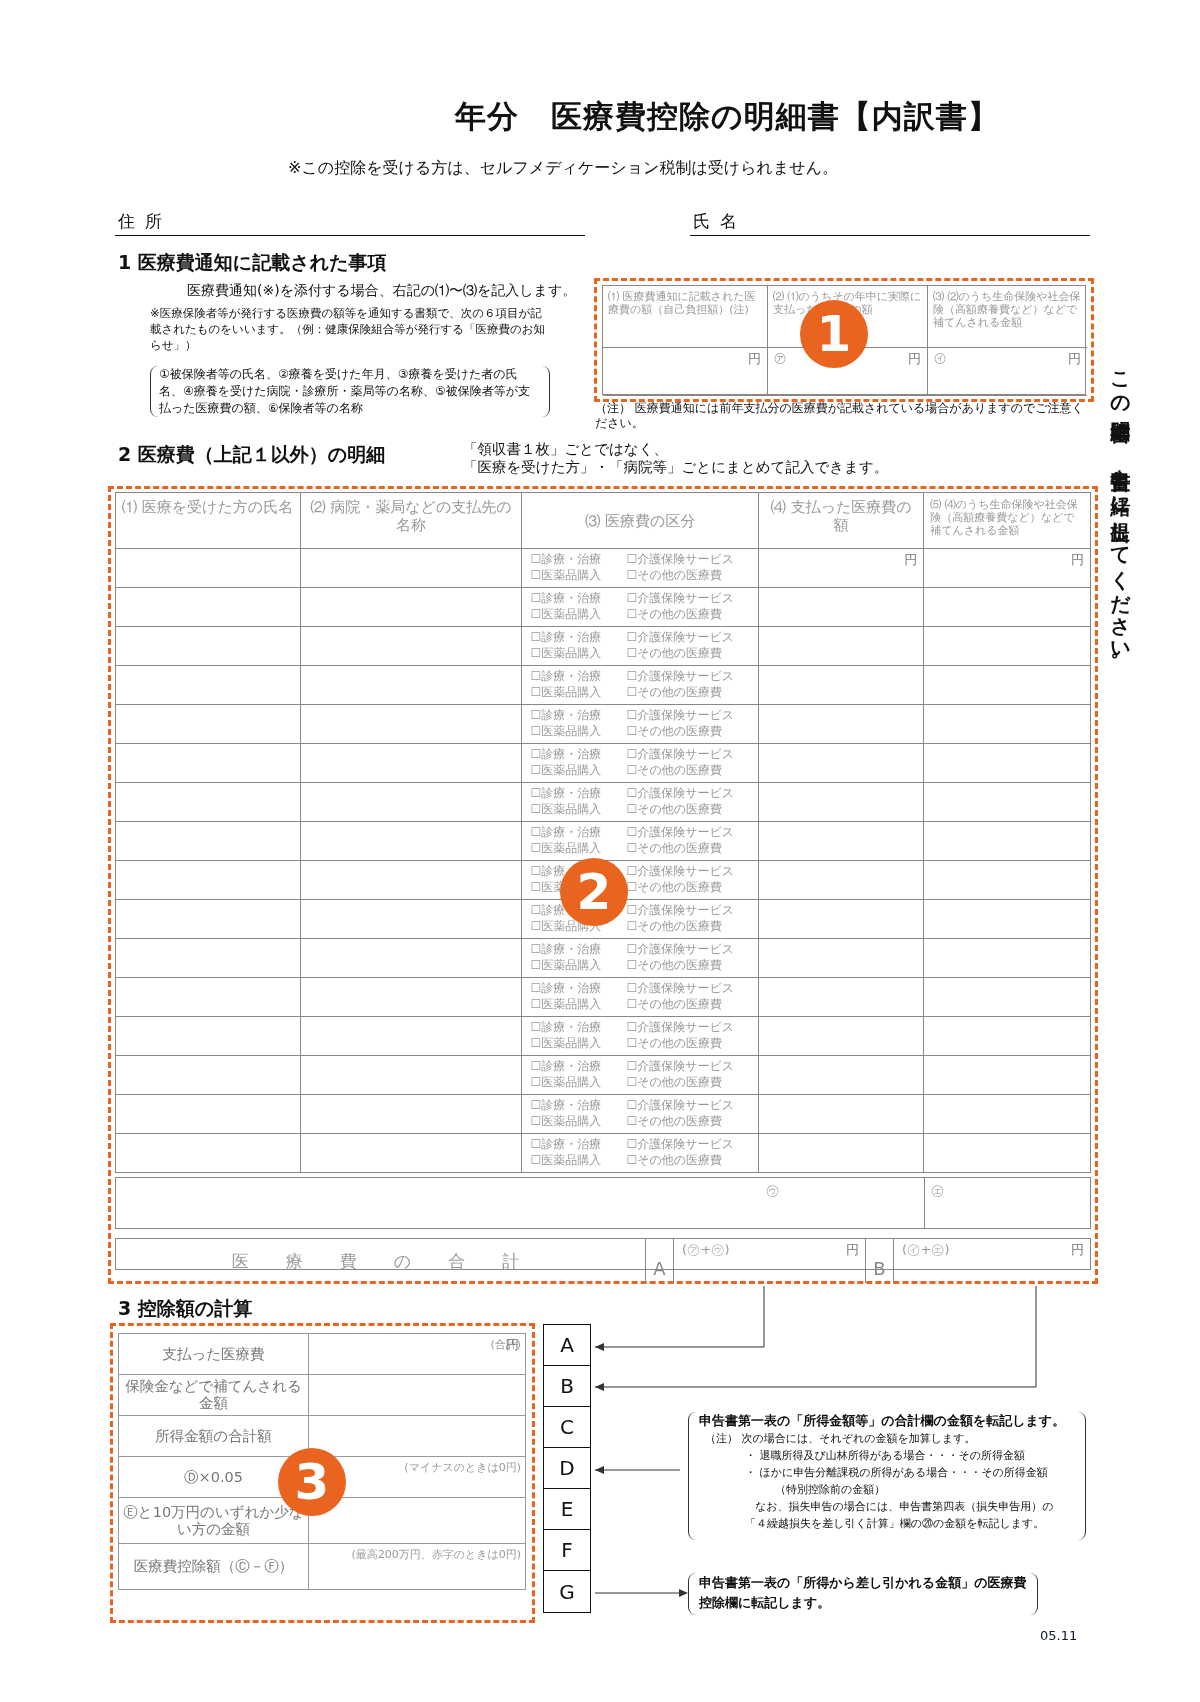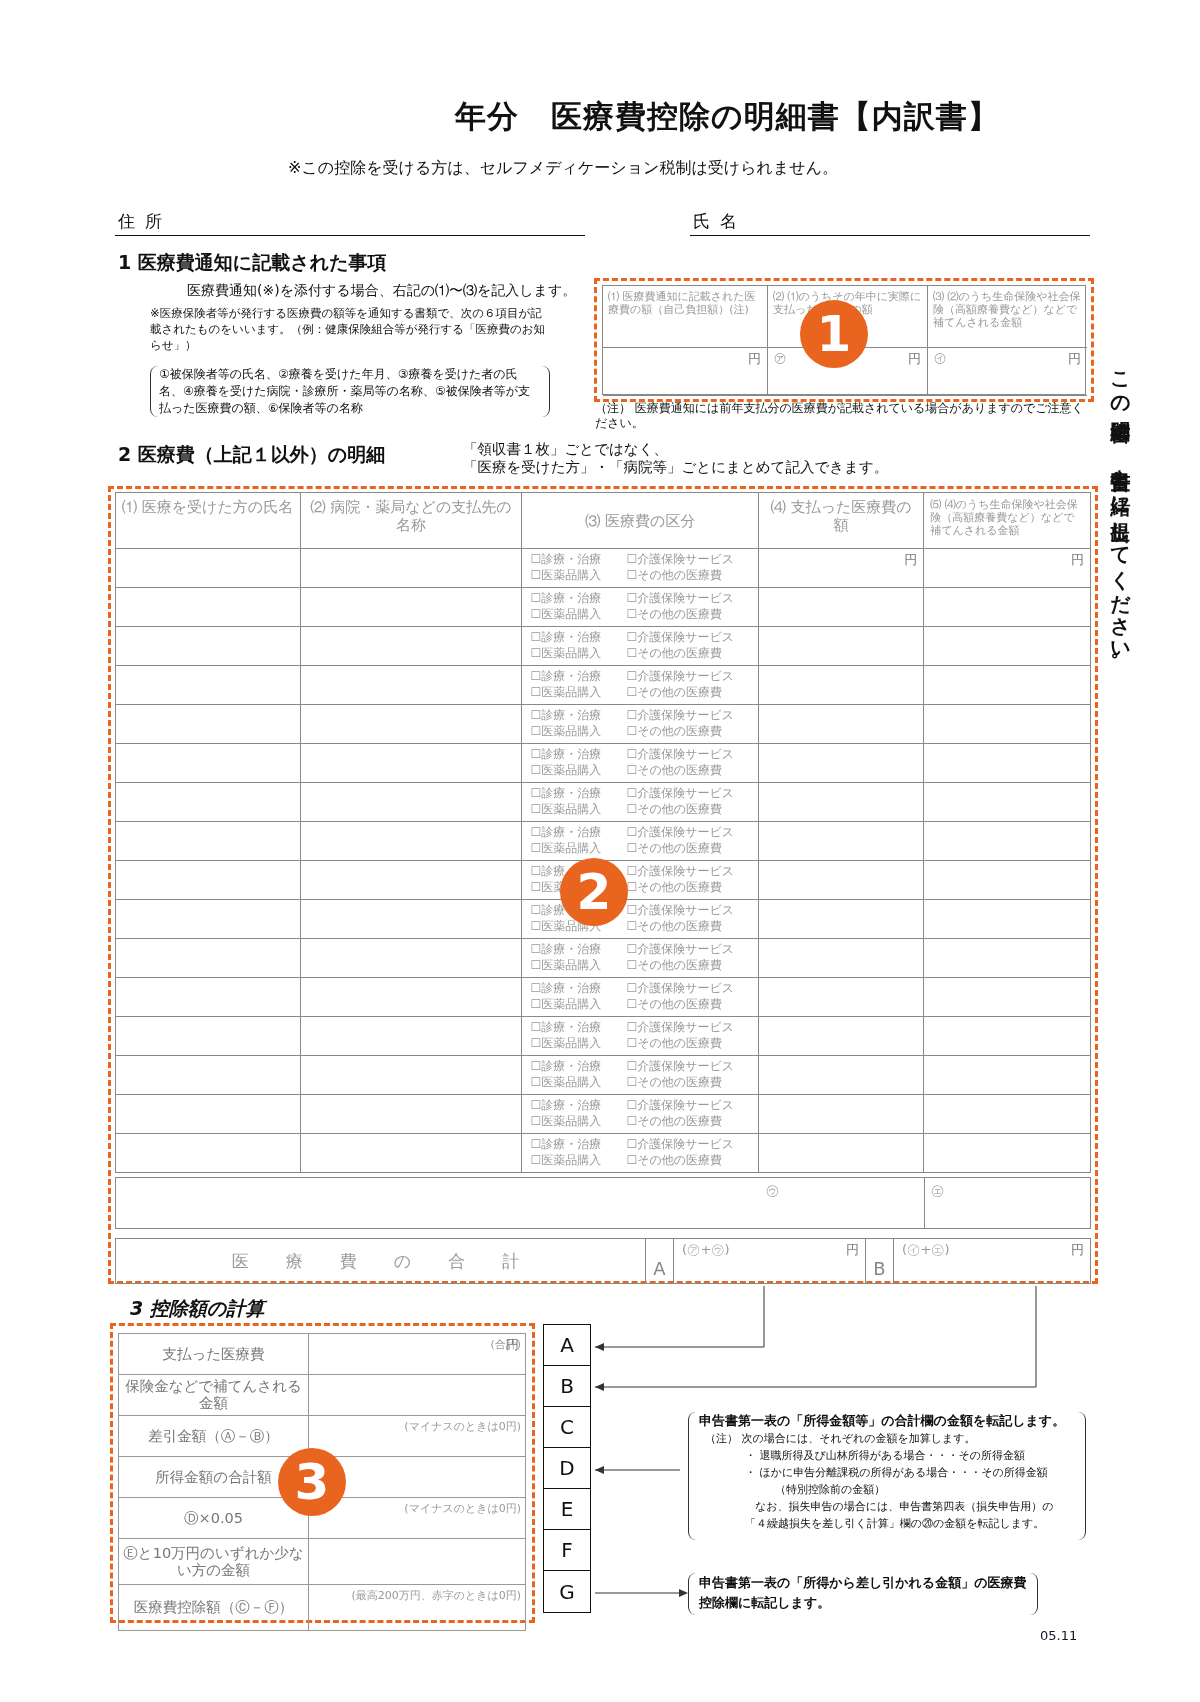--- a/index.html
+++ b/index.html
@@ -26,21 +26,21 @@
   .vert { left: 1108px; top: 358px; writing-mode: vertical-rl; font-size: 20px; font-weight: bold; letter-spacing: 1px; }
   .tbl2 { left: 115px; top: 492px; width: 976px; border-collapse: collapse; }
   .tbl2 td, .tbl2 th { border: 1px solid #888; }
   .tbl2 th { height: 56px; color: #999; font-weight: normal; font-size: 15px; line-height: 18px; vertical-align: top; padding: 5px 6px; text-align: center; }
   .tbl2 td { height: 39px; vertical-align: top; position: relative; }
   .cat { font-size: 12px; color: #999; line-height: 16px; padding: 2px 0 0 8px; white-space: nowrap; }
   .cat span { display: inline-block; width: 96px; }
   .cat span.w { width: 110px; }
   .yen2 { position: absolute; right: 6px; top: 2px; color: #777; font-size: 13px; }
   .total-row { left: 115px; top: 1177px; width: 976px; height: 52px; border: 1px solid #888; }
-  .grand-row { left: 115px; top: 1238px; width: 976px; height: 46px; border: 1px solid #888; }
+  .grand-row { left: 115px; top: 1238px; width: 976px; height: 32px; border: 1px solid #888; }
   .s3-tbl { left: 118px; top: 1333px; width: 408px; border-collapse: collapse; }
   .s3-tbl td { border: 1px solid #999; height: 41px; font-size: 14.5px; color: #777; text-align: center; vertical-align: middle; line-height: 17px; }
   .s3-tbl td.v { text-align: right; vertical-align: top; font-size: 11px; padding: 2px 4px; position: relative; }
   .letter-box { left: 543px; width: 48px; border: 1.5px solid #111; }
   .letter-box div { height: 41px; border-bottom: 1.5px solid #111; font-size: 20px; display: flex; align-items: center; justify-content: center; }
   .letter-box div:last-child { border-bottom: none; }
   .brace-box { border-left: 1.5px solid #333; border-right: 1.5px solid #333; border-radius: 8px; padding: 0 10px; }
 </style>
 </head>
 <body>
@@ -266,35 +266,31 @@
     <span style="position:absolute;left:8px;top:2px;color:#999;font-size:13px">(㋐+㋒)</span>
     <span style="position:absolute;right:6px;top:2px;color:#777;font-size:13px">円</span>
   </div>
   <div class="abs" style="left:750px;top:0;width:28px;height:44px;border-right:1px solid #888;color:#888;font-size:18px;display:flex;align-items:flex-end;justify-content:center;padding-bottom:4px">B</div>
   <div class="abs" style="left:778px;top:0;width:196px;height:44px;">
     <span style="position:absolute;left:8px;top:2px;color:#999;font-size:13px">(㋑+㋓)</span>
     <span style="position:absolute;right:6px;top:2px;color:#777;font-size:13px">円</span>
   </div>
 </div>
 
-<div class="abs sec-head" style="left:130px;top:1296px;font-style:italic;">3 控除額の計算</div>
+<div class="abs sec-head" style="left:118px;top:1296px;">3 控除額の計算</div>
 <div class="abs dash" style="left:110px;top:1323px;width:425px;height:300px;"></div>
 <table class="abs s3-tbl">
   <tbody id="s3rows">
       <tr>
         <td style="width:190px;">支払った医療費</td>
         <td class="v" style=""><span style="color:#999">(合計)</span><span style="position:absolute;right:6px;top:2px;color:#777;font-size:13px">円</span></td>
       </tr>
       <tr>
         <td style="width:190px;">保険金などで補てんされる金額</td>
         <td class="v" style=""><span style="color:#999"></span><span style="position:absolute;right:6px;top:2px;color:#777;font-size:13px"></span></td>
-      </tr>
-      <tr>
-        <td style="width:190px;">差引金額（Ⓐ－Ⓑ）</td>
-        <td class="v" style=""><span style="color:#999">(マイナスのときは0円)</span><span style="position:absolute;right:6px;top:2px;color:#777;font-size:13px"></span></td>
       </tr>
       <tr>
         <td style="width:190px;">所得金額の合計額</td>
         <td class="v" style=""><span style="color:#999"></span><span style="position:absolute;right:6px;top:2px;color:#777;font-size:13px"></span></td>
       </tr>
       <tr>
         <td style="width:190px;">Ⓓ×0.05</td>
         <td class="v" style=""><span style="color:#999">(マイナスのときは0円)</span><span style="position:absolute;right:6px;top:2px;color:#777;font-size:13px"></span></td>
       </tr>
       <tr>

